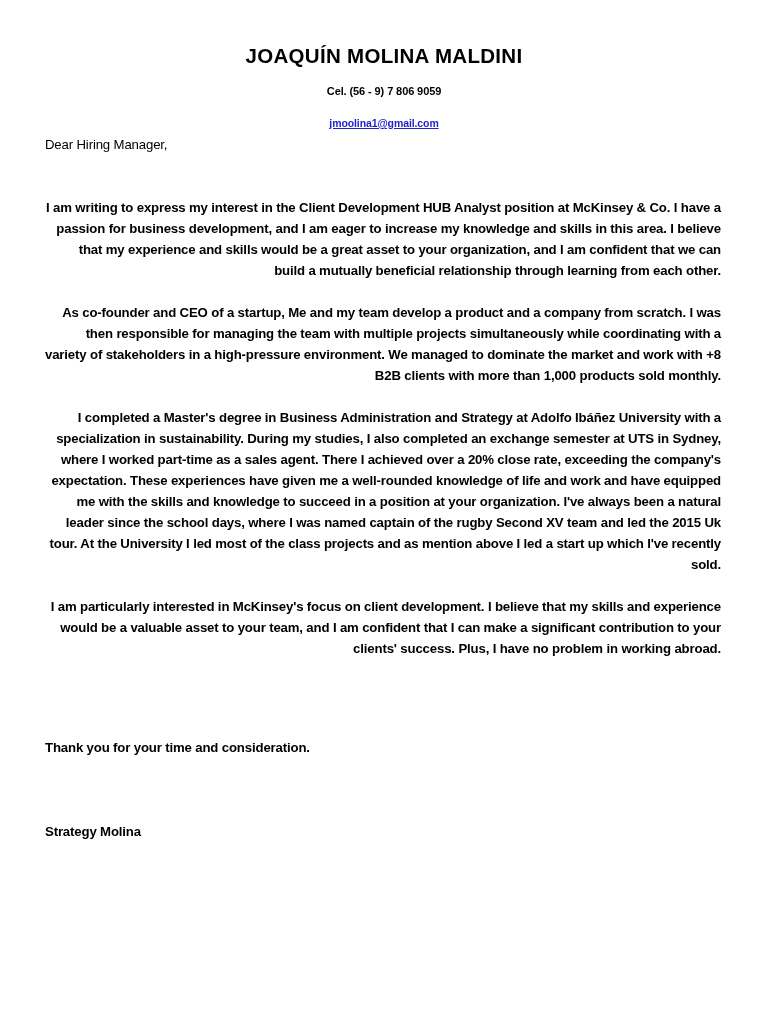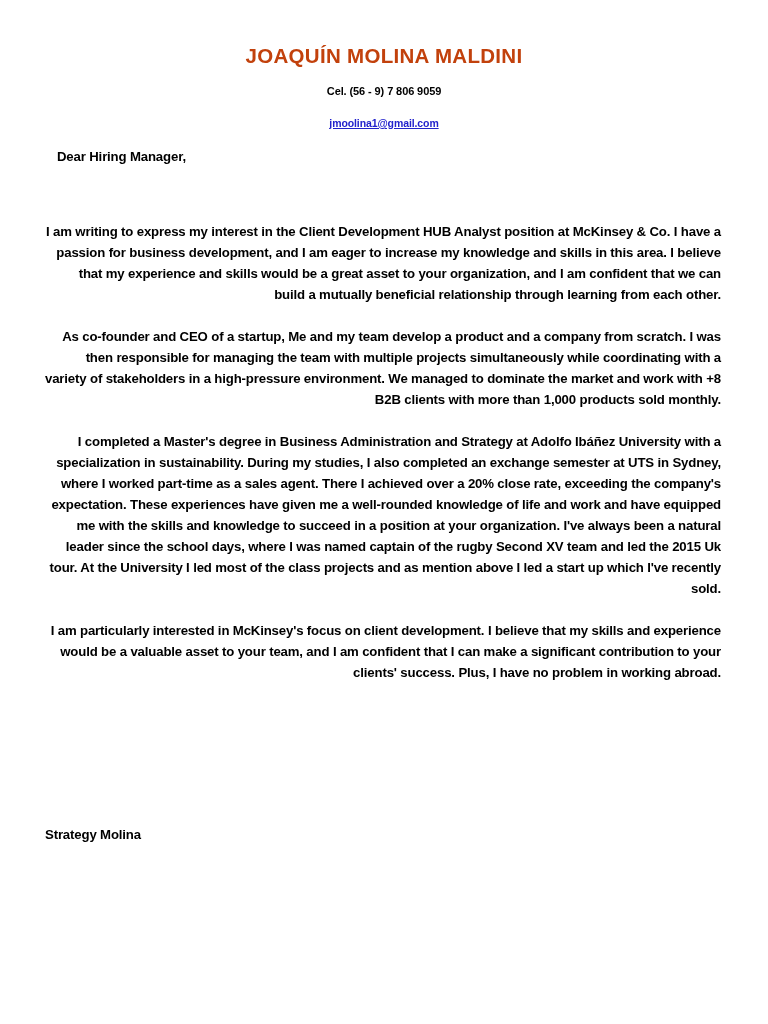--- a/index.html
+++ b/index.html
@@ -31,21 +31,21 @@
     text-align: center;
   }
 
   .applicant-name {
     font-family: "Liberation Sans", sans-serif;
     font-size: 20.5px;
     font-weight: bold;
     letter-spacing: 0.3px;
     line-height: 1.2;
     margin: 0;
-    color: #c2410c;
+    color: #000000;
   }
 
   .applicant-phone {
     font-family: "Liberation Sans", sans-serif;
     font-size: 11px;
     font-weight: bold;
     line-height: 1.2;
     margin: 16px 0 0 0;
     color: #000000;
     letter-spacing: -0.1px;
@@ -67,23 +67,23 @@
   
   .letter-body {
     position: absolute;
     left: 45px;
     top: 134px;
     width: 676px;
   }
 
   .salutation {
     font-size: 13.2px;
-    font-weight: bold;
+    font-weight: normal;
     line-height: 21px;
-    margin: 12px;
+    margin: 0;
     letter-spacing: -0.15px;
   }
 
   .para {
     font-size: 13.2px;
     font-weight: bold;
     line-height: 21px;
     margin: 0;
     letter-spacing: -0.15px;
     text-align: right;
@@ -132,20 +132,21 @@
 
     <div class="spacer-md"></div>
 
     <p class="para">I am particularly interested in McKinsey's focus on client development. I believe that my skills and experience would be a valuable asset to your team, and I am confident that I can make a significant contribution to your clients' success. Plus, I have no problem in working abroad.</p>
 
     <div class="spacer-md"></div>
 
 
     <div class="spacer-xl"></div>
 
+    <p class="closing-line">Thank you for your time and consideration.</p>
 
     <div class="spacer-lg"></div>
 
 
     <div class="spacer-md"></div>
 
     <p class="closing-line">Strategy Molina</p>
 
   </div>
 

